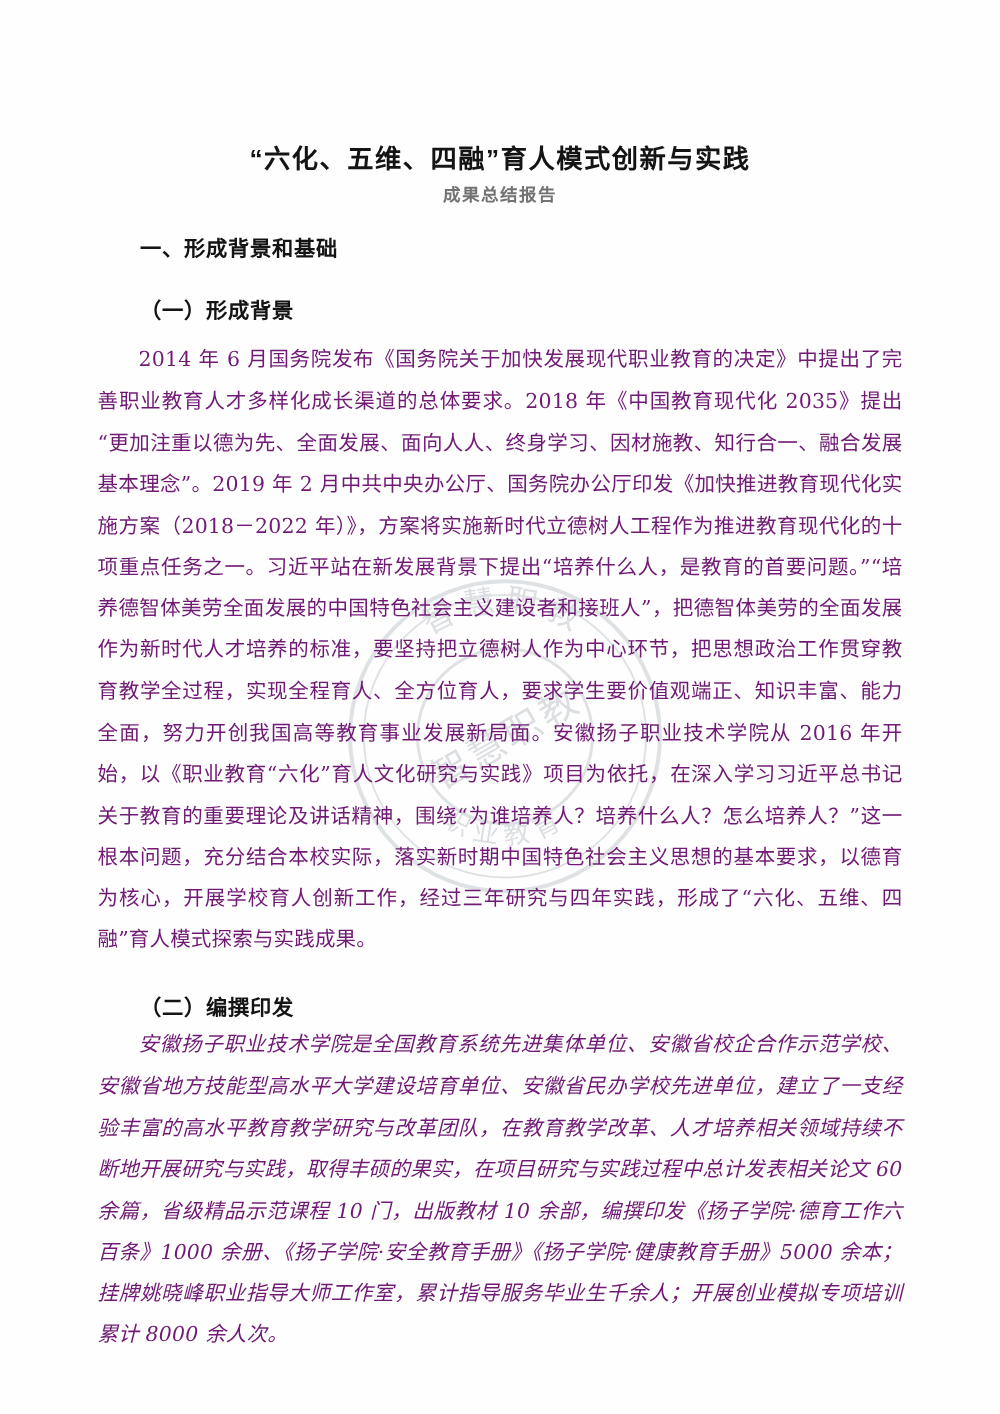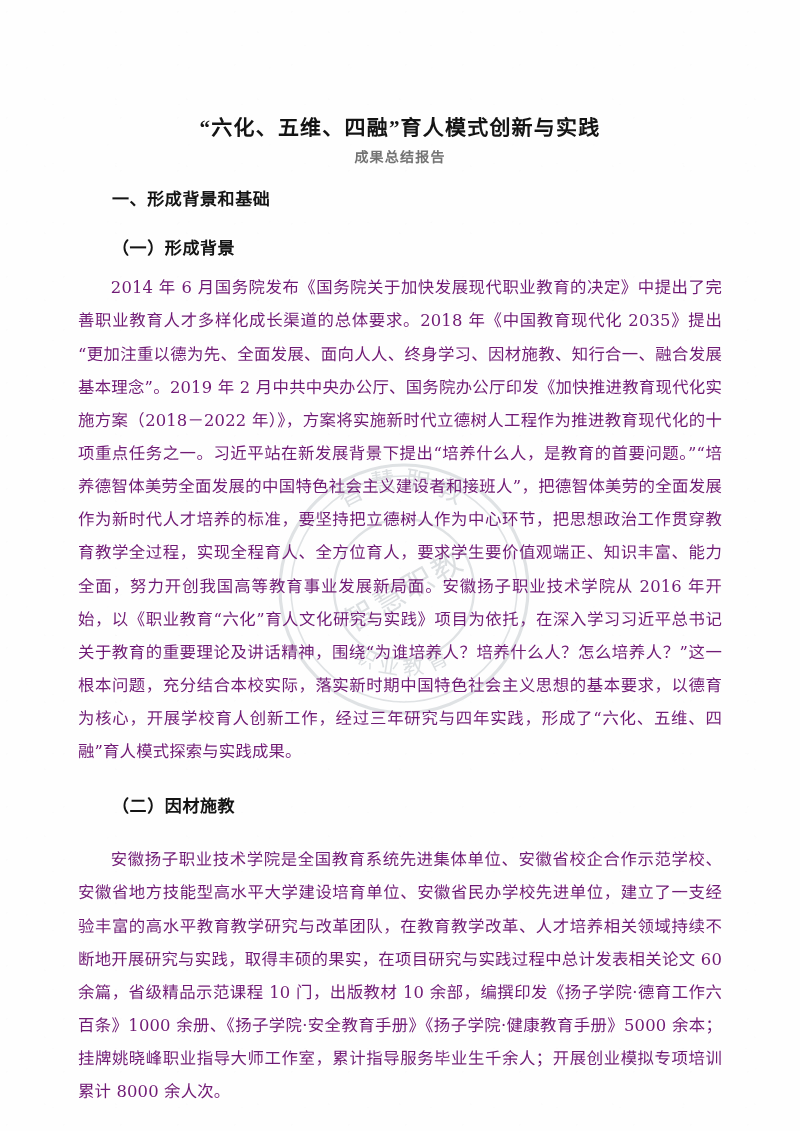--- a/index.html
+++ b/index.html
@@ -60,21 +60,21 @@
   }
 
   .title-block { padding-top: 112px; }
 
   .doc-title {
     text-align: center;
     font-size: 21px;
     font-weight: 700;
     letter-spacing: 1.2px;
     line-height: 1.55;
-    font-family: Liberation Serif, serif;
+    font-family: Liberation Sans, sans-serif;
     color: #141414;
   }
   .doc-subtitle {
     text-align: center;
     font-size: 14px;
     font-weight: 700;
     letter-spacing: 1.2px;
     line-height: 1.55;
     margin-top: 2px;
     color: #737373;
@@ -100,21 +100,21 @@
   .para {
     font-size: 16.4px;
     line-height: 2.02;
     text-align: justify;
     text-justify: inter-ideograph;
     text-indent: 2em;
     margin-top: 12px;
     letter-spacing: .15px;
     color: #701a75;
   }
-  .para.tight { margin-top: 26px; }
+  .para.tight { margin-top: 2px; font-style: italic; }
 </style>
 </head>
 <body>
 
 <div class="page">
 
   <div class="paper-noise"></div>
 
   <div class="seal">
     <svg viewBox="0 0 268 268" xmlns="http://www.w3.org/2000/svg">
@@ -143,18 +143,18 @@
       <div class="doc-title">“六化、五维、四融”育人模式创新与实践</div>
       <div class="doc-subtitle">成果总结报告</div>
     </div>
 
     <div class="h1">一、形成背景和基础</div>
 
     <div class="h2">（一）形成背景</div>
 
     <p class="para">2014 年 6 月国务院发布《国务院关于加快发展现代职业教育的决定》中提出了完善职业教育人才多样化成长渠道的总体要求。2018 年《中国教育现代化 2035》提出“更加注重以德为先、全面发展、面向人人、终身学习、因材施教、知行合一、融合发展基本理念”。2019 年 2 月中共中央办公厅、国务院办公厅印发《加快推进教育现代化实施方案（2018－2022 年）》，方案将实施新时代立德树人工程作为推进教育现代化的十项重点任务之一。习近平站在新发展背景下提出“培养什么人，是教育的首要问题。”“培养德智体美劳全面发展的中国特色社会主义建设者和接班人”，把德智体美劳的全面发展作为新时代人才培养的标准，要坚持把立德树人作为中心环节，把思想政治工作贯穿教育教学全过程，实现全程育人、全方位育人，要求学生要价值观端正、知识丰富、能力全面，努力开创我国高等教育事业发展新局面。安徽扬子职业技术学院从 2016 年开始，以《职业教育“六化”育人文化研究与实践》项目为依托，在深入学习习近平总书记关于教育的重要理论及讲话精神，围绕“为谁培养人？培养什么人？怎么培养人？”这一根本问题，充分结合本校实际，落实新时期中国特色社会主义思想的基本要求，以德育为核心，开展学校育人创新工作，经过三年研究与四年实践，形成了“六化、五维、四融”育人模式探索与实践成果。</p>
 
-    <div class="h2">（二）因材施教</div>
+    <div class="h2">（二）编撰印发</div>
 
     <p class="para tight">安徽扬子职业技术学院是全国教育系统先进集体单位、安徽省校企合作示范学校、安徽省地方技能型高水平大学建设培育单位、安徽省民办学校先进单位，建立了一支经验丰富的高水平教育教学研究与改革团队，在教育教学改革、人才培养相关领域持续不断地开展研究与实践，取得丰硕的果实，在项目研究与实践过程中总计发表相关论文 60 余篇，省级精品示范课程 10 门，出版教材 10 余部，编撰印发《扬子学院·德育工作六百条》1000 余册、《扬子学院·安全教育手册》《扬子学院·健康教育手册》5000 余本；挂牌姚晓峰职业指导大师工作室，累计指导服务毕业生千余人；开展创业模拟专项培训累计 8000 余人次。</p>
 
   </div>
 </div>
 
 </body></html>

